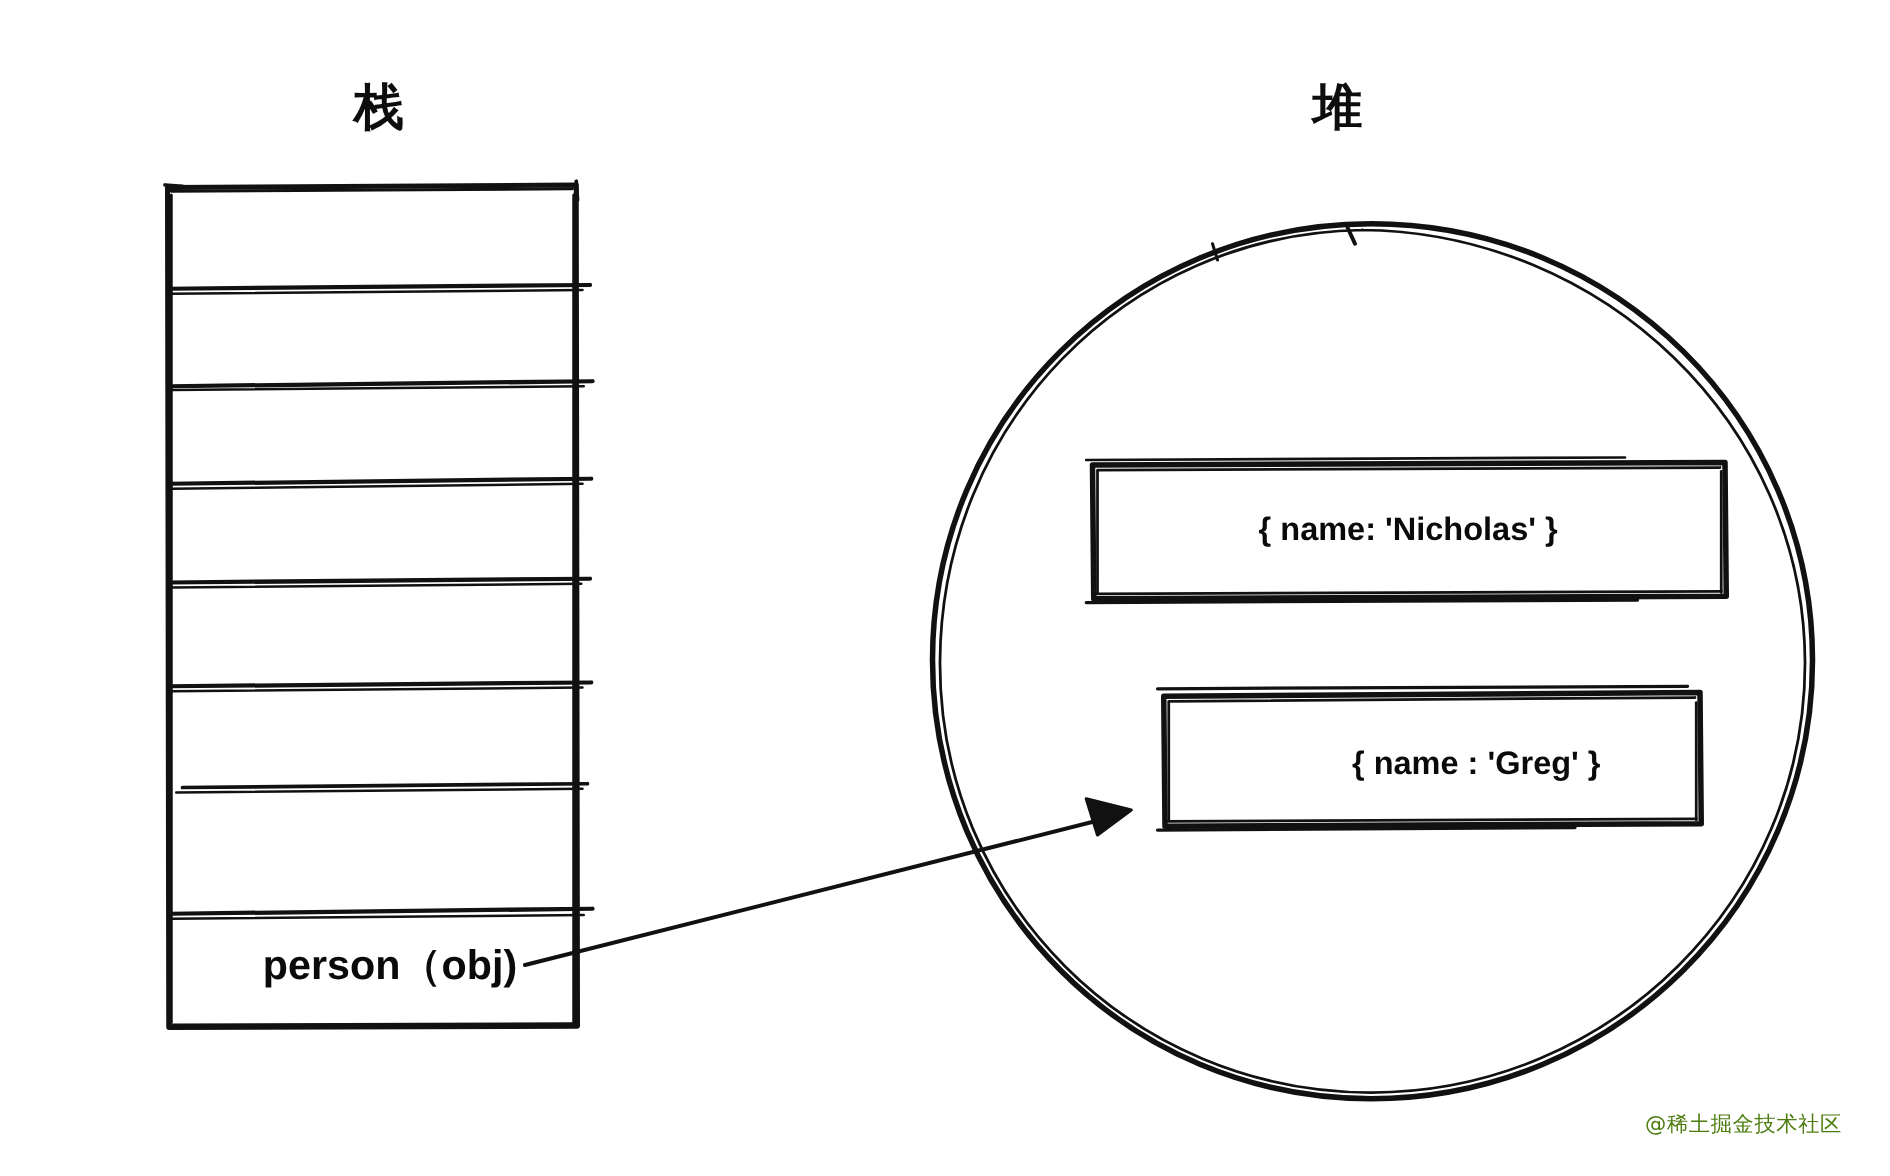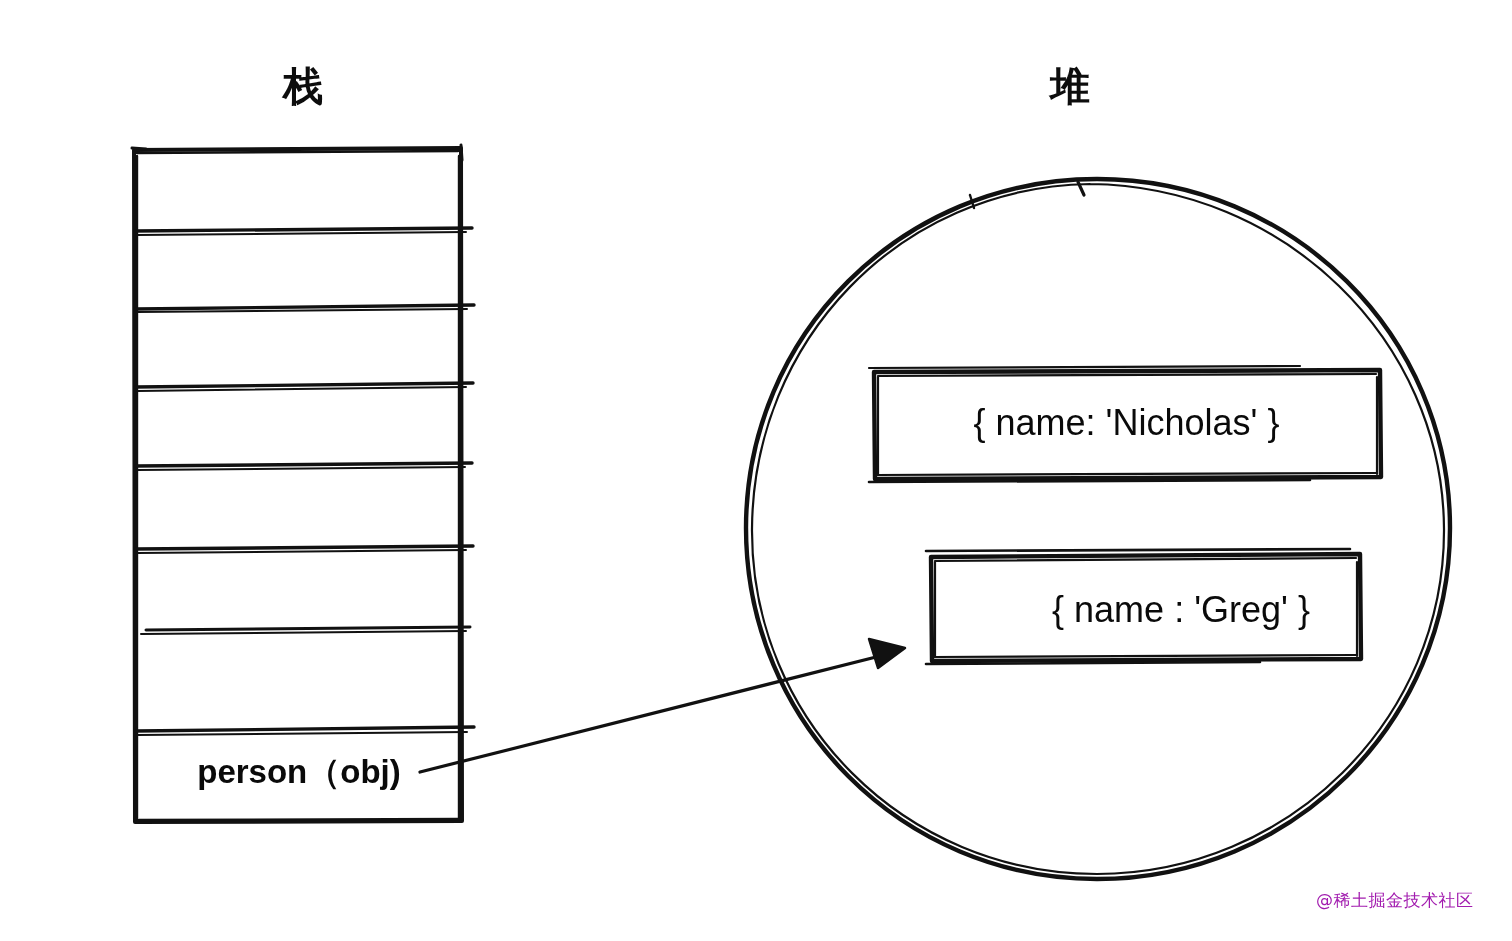--- a/index.html
+++ b/index.html
@@ -58,28 +58,29 @@
     font-size: 33px;
     line-height: 40px;
     font-weight: 600;
     color: #0a0a0a;
     text-align: center;
   }
   #stack-cell-person-label {
     left: 140px;
     top: 752px;
     width: 318px;
+    padding-left: 13px;
   }
 
   .box-text {
     position: absolute;
     white-space: nowrap;
-    font-size: 36px;
+    font-size: 26px;
     line-height: 42px;
-    font-weight: 400;
+    font-weight: 700;
     color: #0a0a0a;
     text-align: center;
   }
   #heap-object-nicholas-label {
     left: 873px;
     top: 402px;
     width: 507px;
   }
   #heap-object-greg-label {
     left: 930px;
@@ -88,21 +89,21 @@
     margin-left: 36px;
   }
 
   #watermark {
     position: absolute;
     left: 1316px;
     top: 889px;
     font-size: 17px;
     line-height: 22px;
     letter-spacing: 0.5px;
-    color: #a21caf;
+    color: #4d7c0f;
     white-space: nowrap;
     font-family: "DejaVu Sans", sans-serif;
     font-weight: 400;
     user-select: none;
   }
 </style>
 </head>
 <body>
 
 <div id="canvas">

